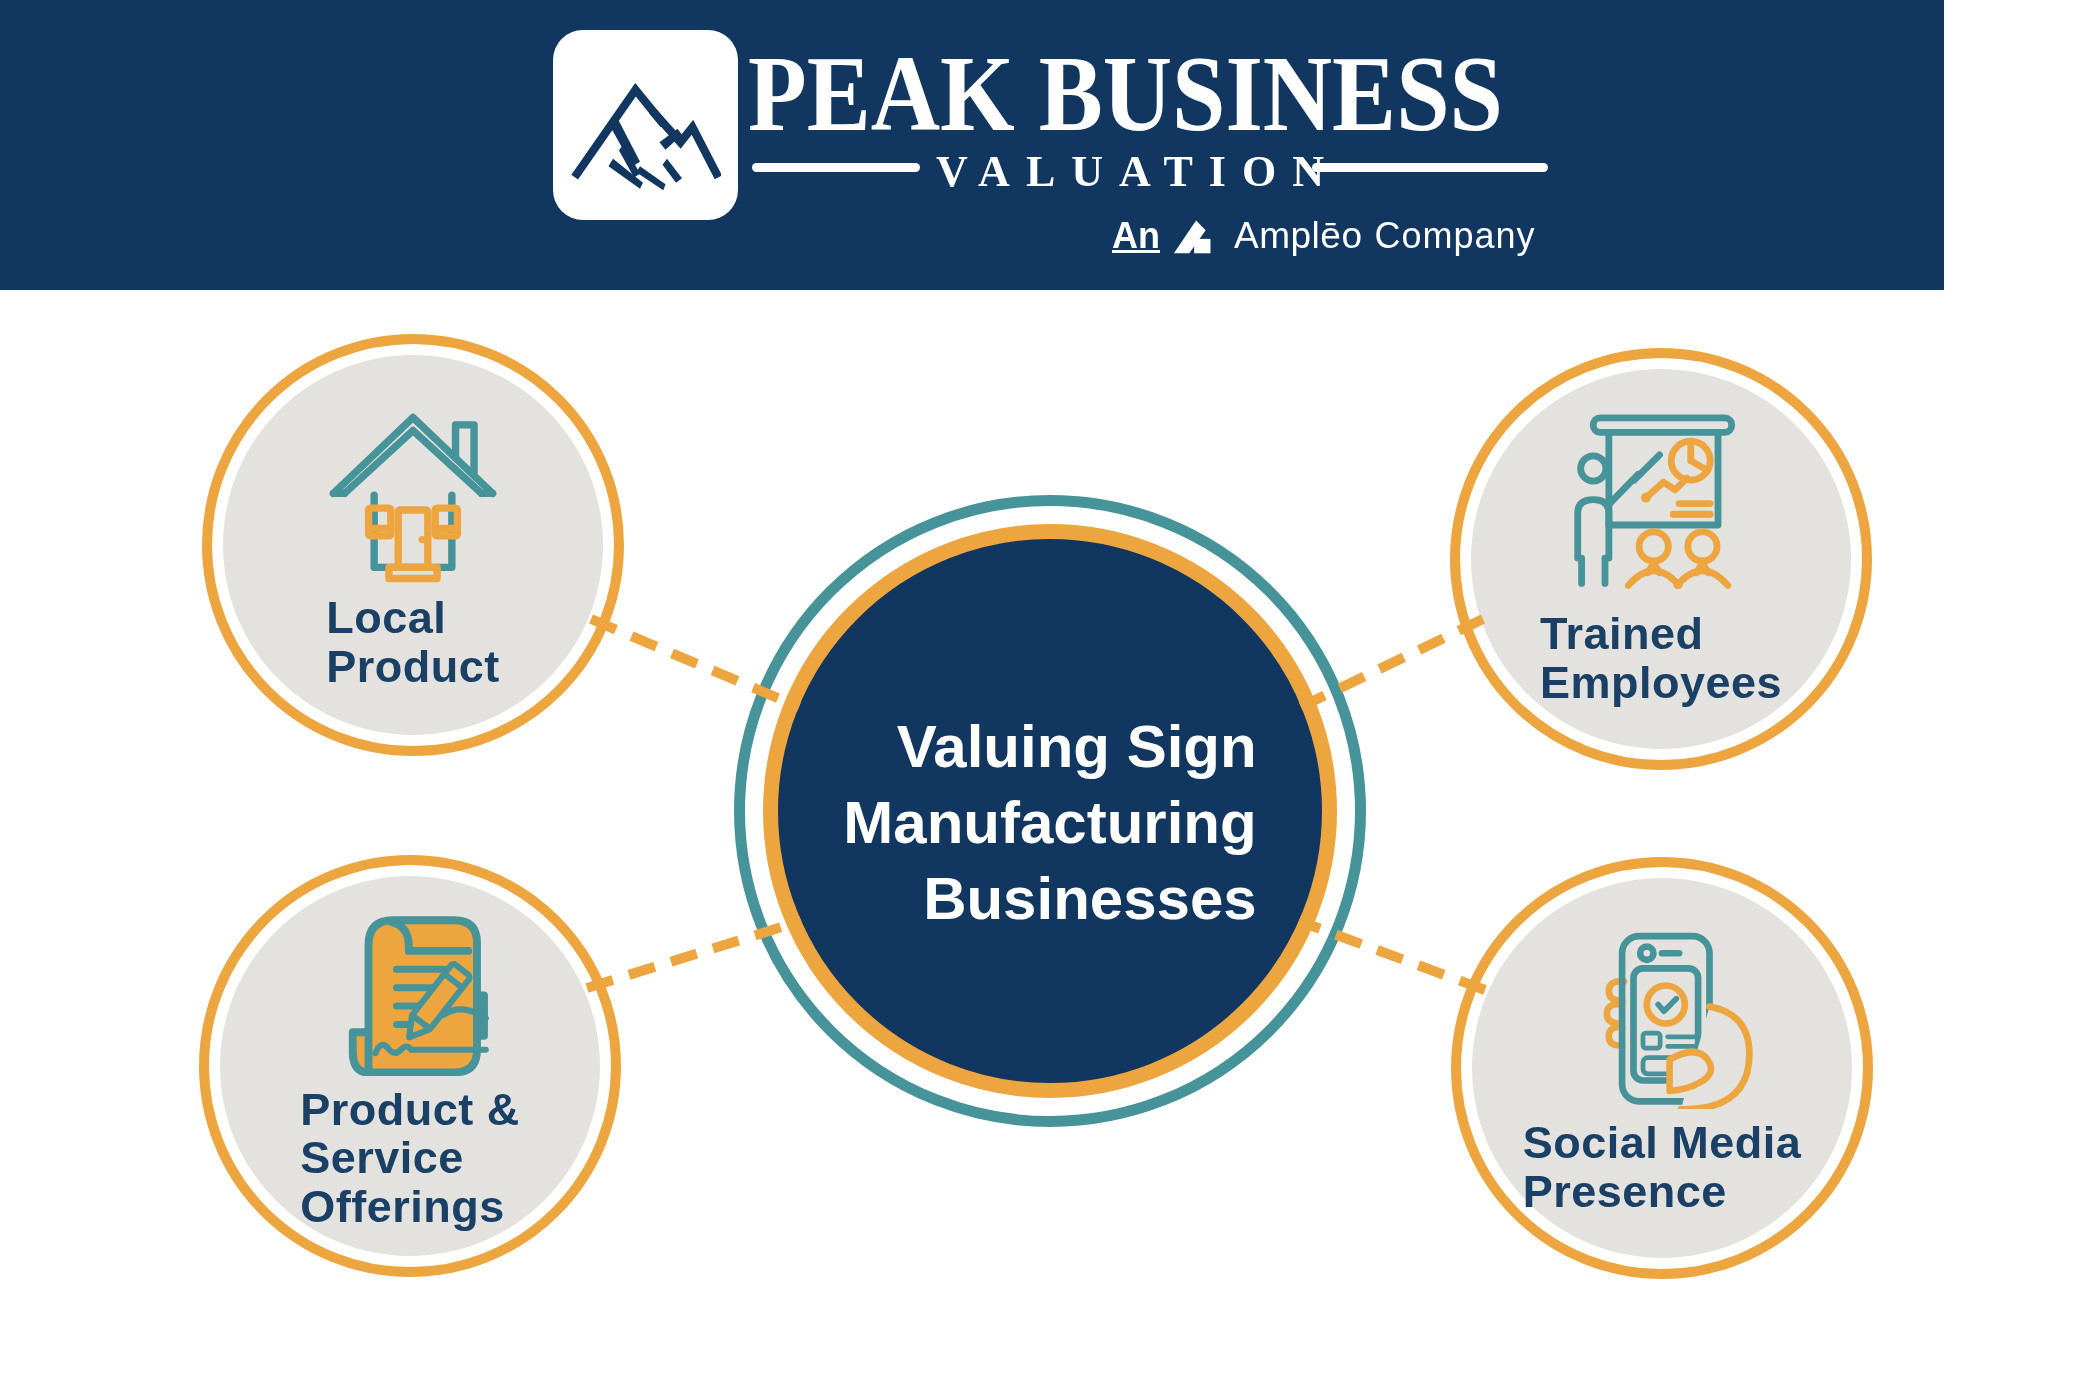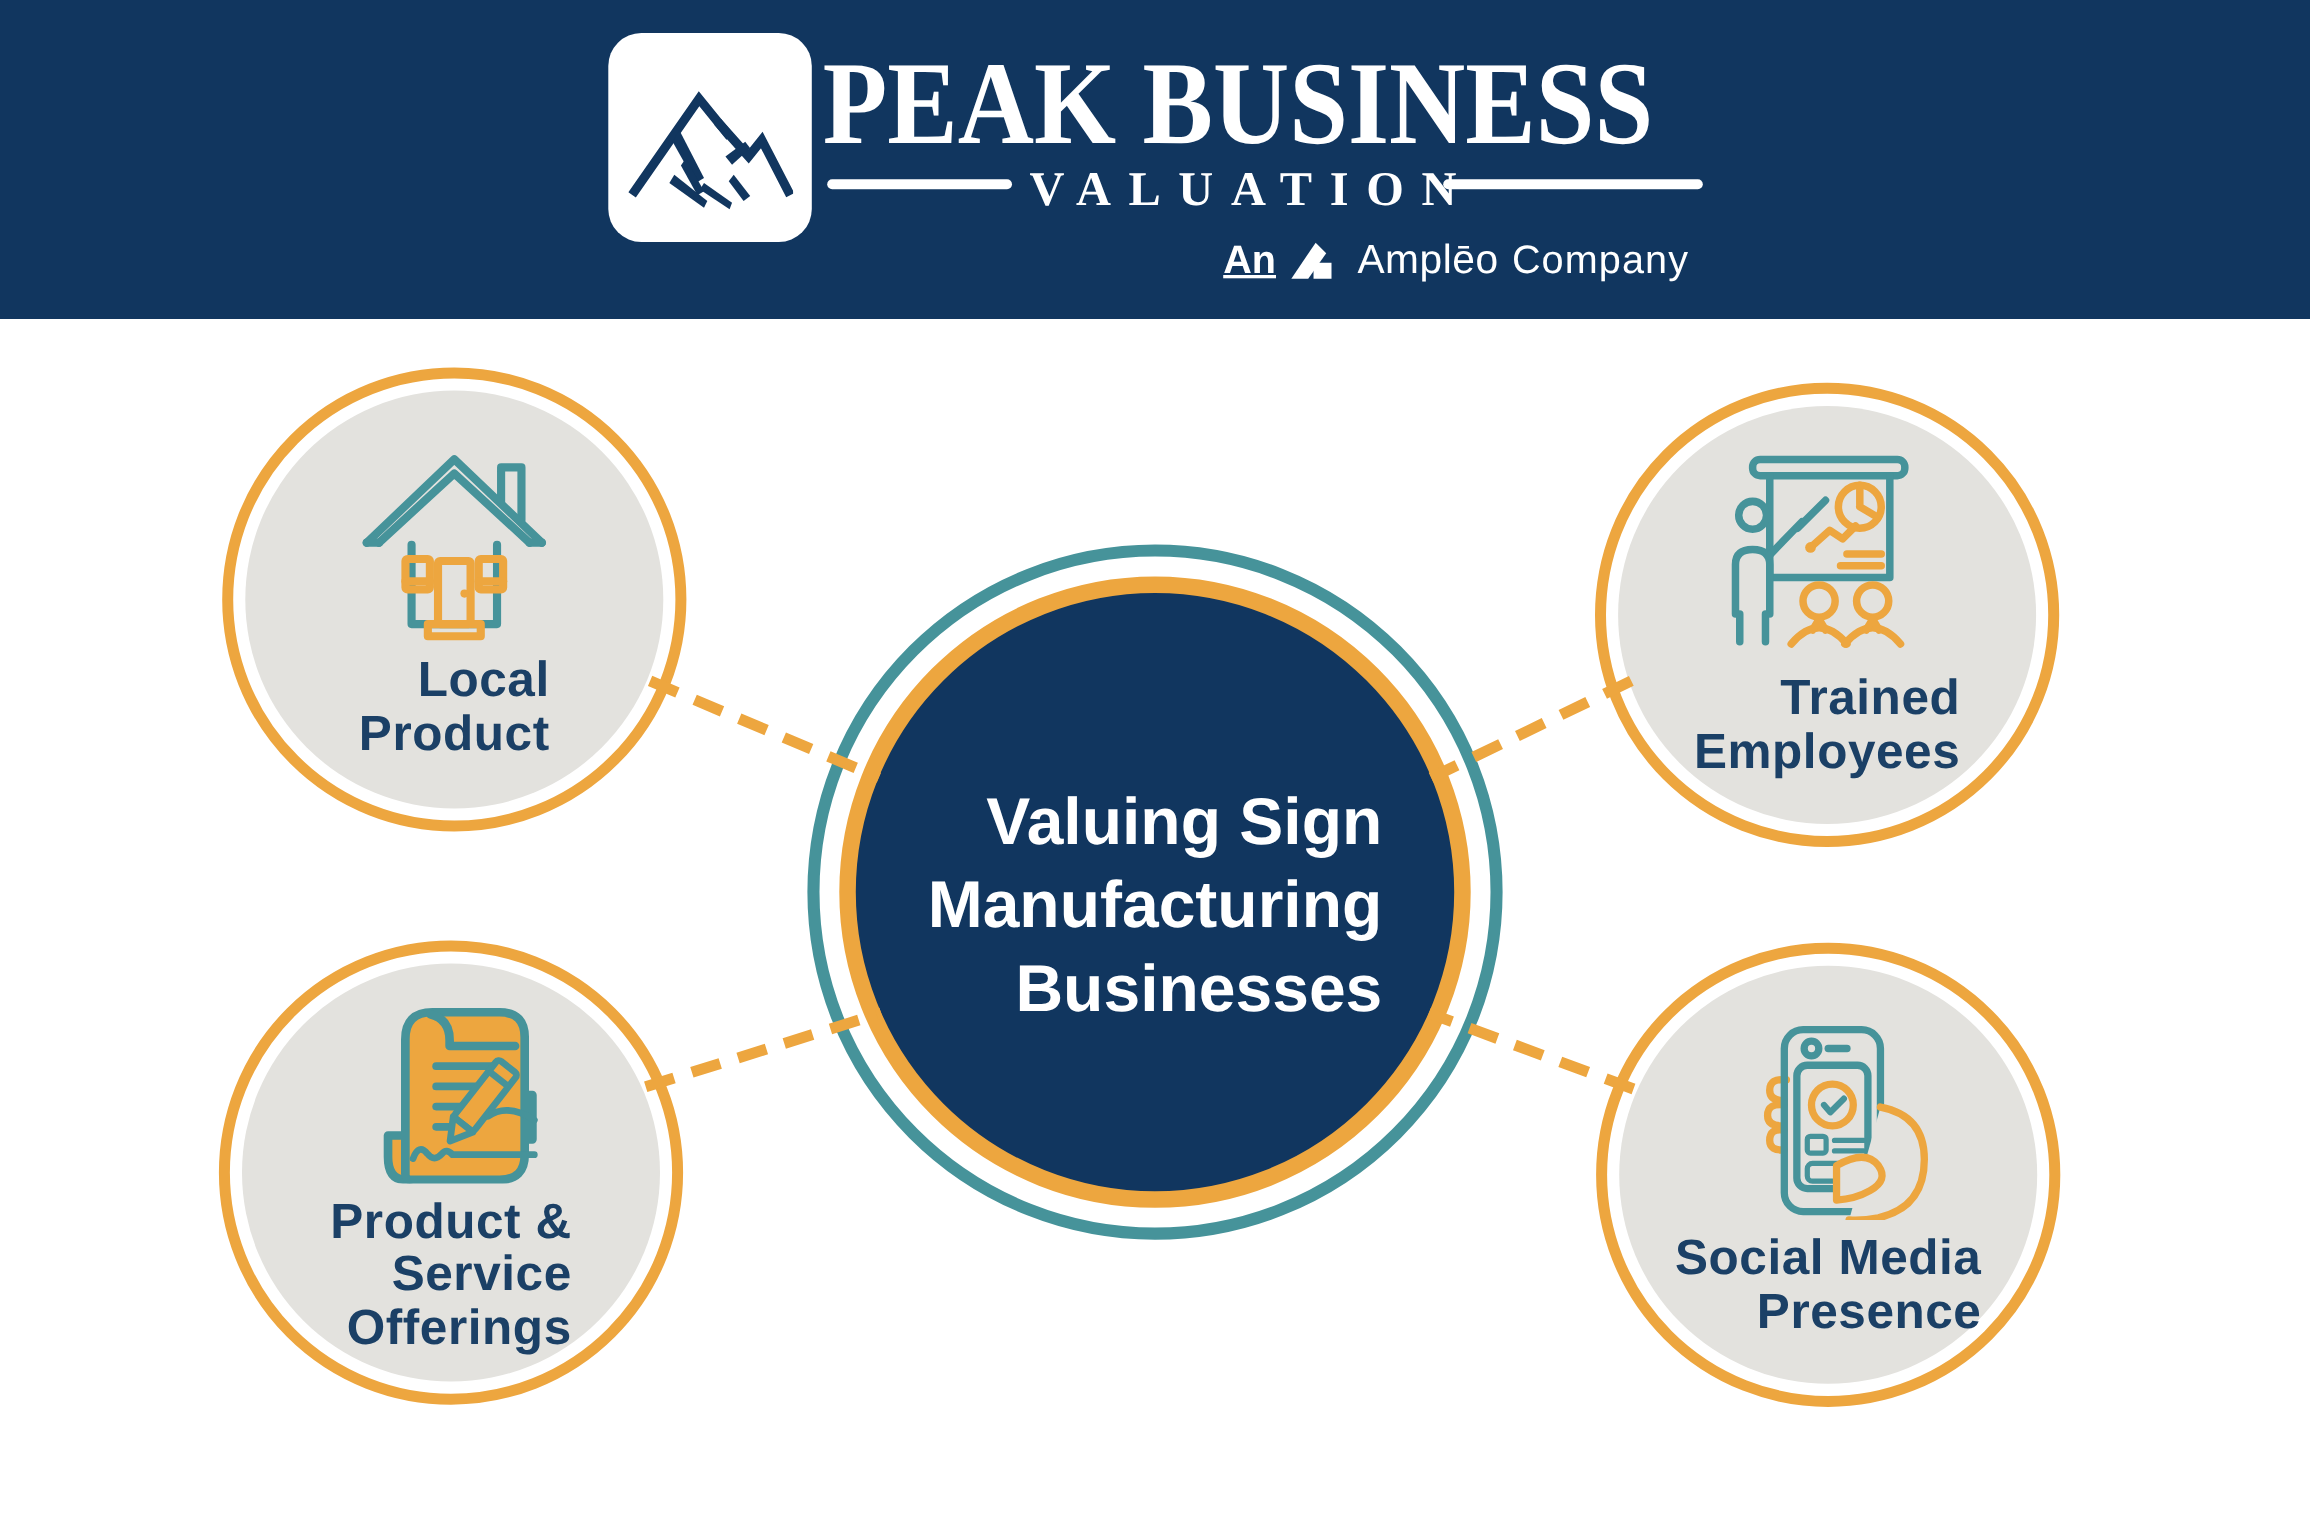--- a/index.html
+++ b/index.html
@@ -11,21 +11,21 @@
     --background:#ffffff;
   }
   html,body{margin:0;padding:0;background:#fff;}
   .stage{
     position:relative;width:2100px;height:1400px;overflow:hidden;
     background:var(--background);
     font-family:"Liberation Sans", sans-serif;
   }
   
   .header{
-    position:absolute;left:0;top:0;width:2100px;height:290px;
+    position:absolute;left:0;top:0;width:1944px;height:290px;
     background:var(--navy);
   }
   .logo-box{
     position:absolute;left:553px;top:30px;width:185px;height:190px;
     background:#fff;border-radius:30px;display:flex;align-items:center;justify-content:center;
   }
   .brand-title{
     position:absolute;left:748px;top:40px;width:810px;
     font-family:"Liberation Serif", serif;font-weight:700;
     font-size:96px;line-height:1;color:#fff;letter-spacing:0px;
@@ -53,21 +53,21 @@
     position:absolute;width:402px;height:402px;border:10px solid var(--orange);
     border-radius:50%;background:#fff;display:flex;align-items:center;justify-content:center;
     box-sizing:content-box;
   }
   .node-inner{
     width:380px;height:380px;border-radius:50%;background:var(--circle-gray);
     display:flex;flex-direction:column;align-items:center;justify-content:center;gap:10px;
   }
   .node-label{
     font-size:45px;font-weight:700;line-height:1.08;color:var(--label-navy);
-    text-align:right;letter-spacing:0.5px;
+    text-align:left;letter-spacing:0.5px;
   }
   .node.tl{left:202px;top:334px;}
   .node.tr{left:1450px;top:348px;}
   .node.bl{left:199px;top:855px;}
   .node.br{left:1451px;top:857px;}
   
   .hub{
     position:absolute;left:734px;top:495px;width:610px;height:610px;
     border:11px solid var(--teal);border-radius:50%;background:#fff;
     display:flex;align-items:center;justify-content:center;box-sizing:content-box;

